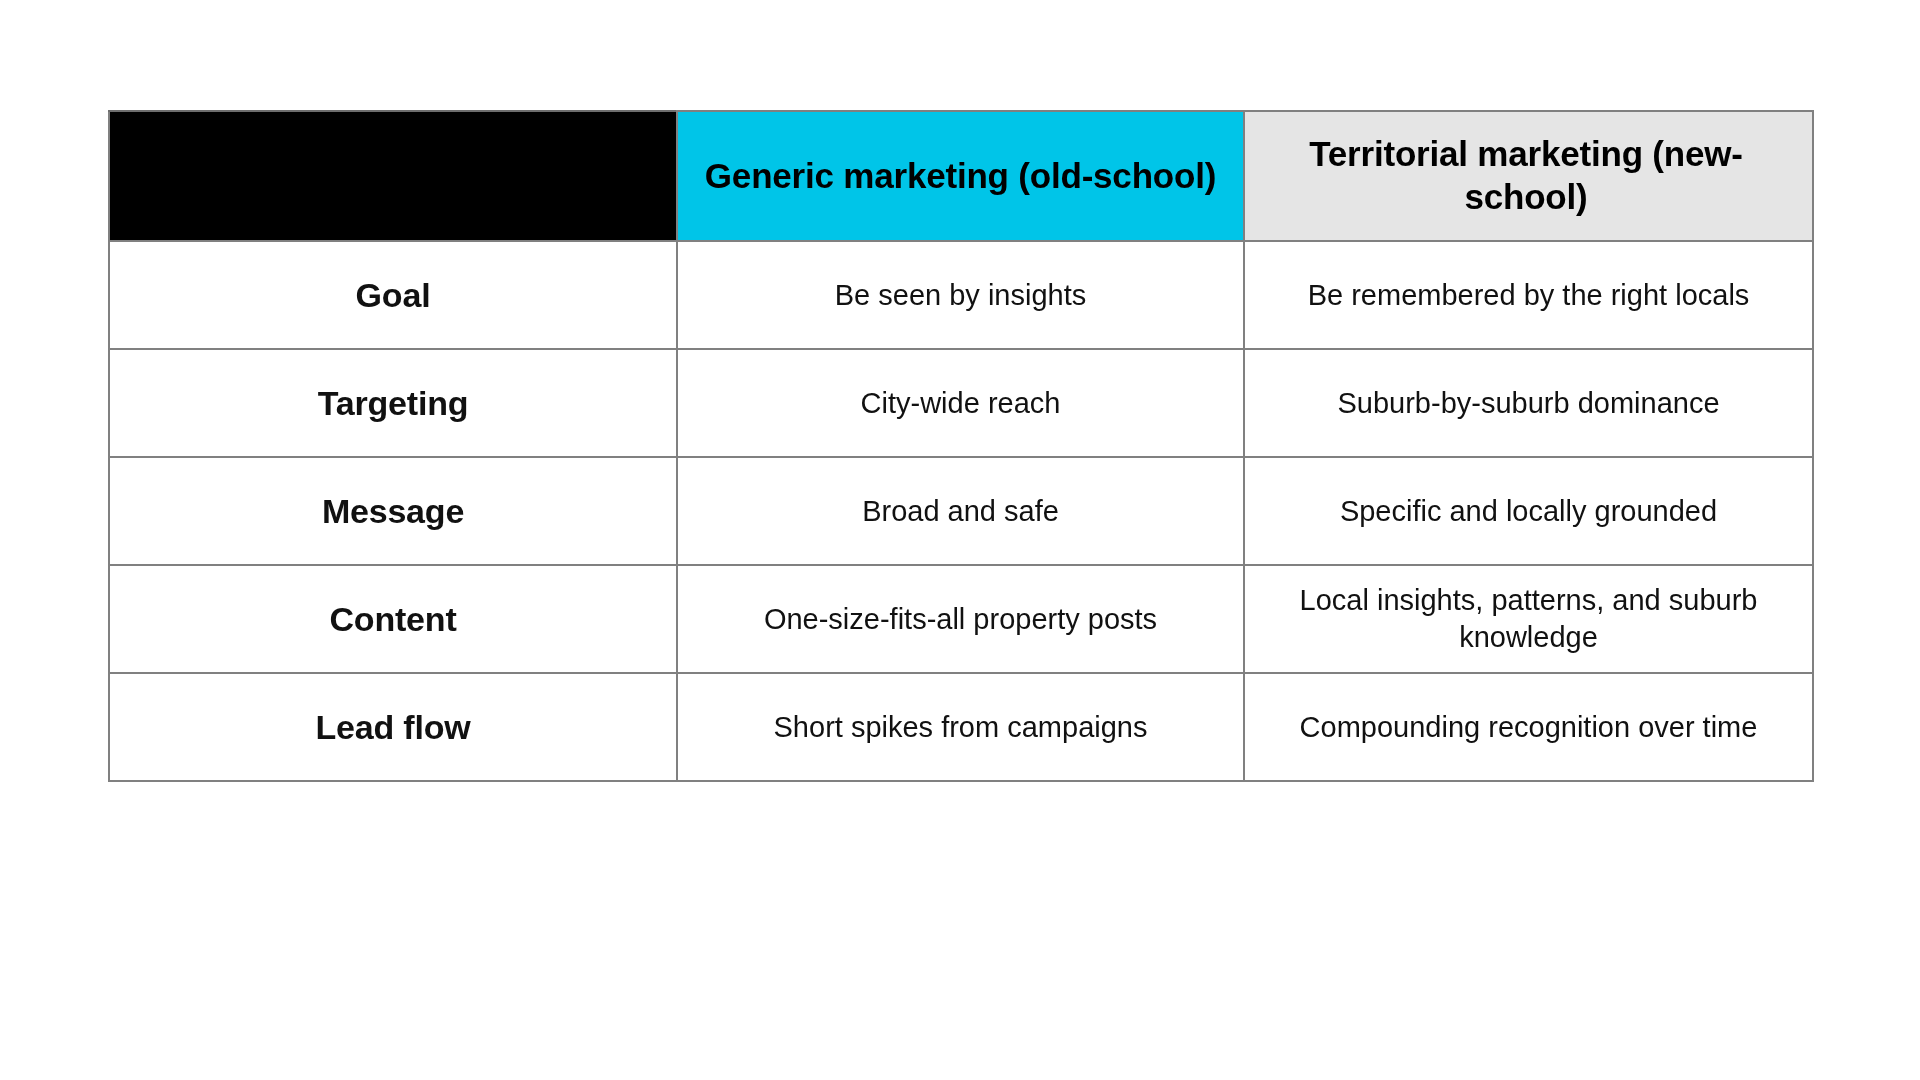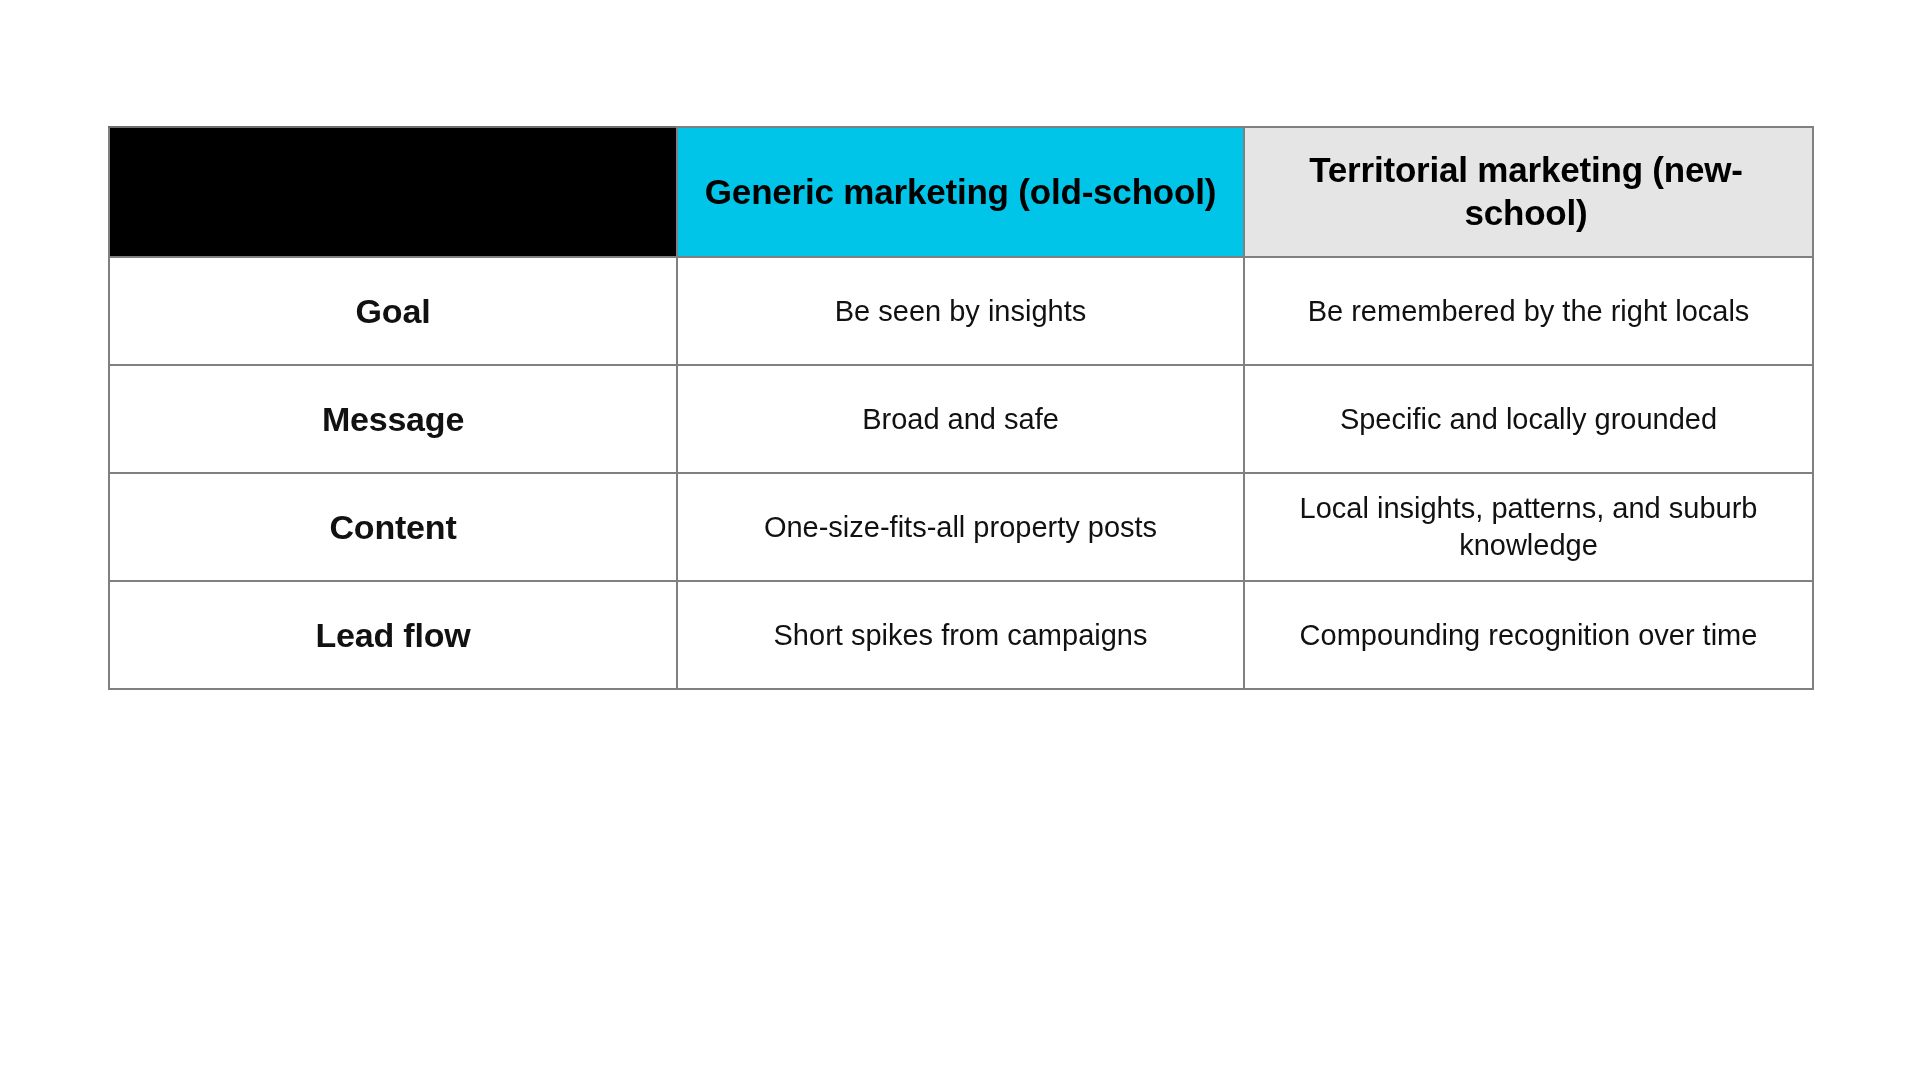--- a/index.html
+++ b/index.html
@@ -18,21 +18,21 @@
   .page {
     position: relative;
     width: 1920px;
     height: 1080px;
     background: #ffffff;
   }
 
   .table-wrap {
     position: absolute;
     left: 108px;
-    top: 126px;
+    top: 110px;
     width: 1704px;
   }
 
   table.compare {
     border-collapse: collapse;
     table-layout: fixed;
     width: 1704px;
     background: #ffffff;
   }
 
@@ -107,20 +107,25 @@
           <th class="hdr-col hdr-b">Territorial marketing (new-school)</th>
         </tr>
       </thead>
       <tbody id="tbody">
           <tr>
             <td class="rowlabel">Goal</td>
             <td class="cellval">Be seen by insights</td>
             <td class="cellval">Be remembered by the right locals</td>
           </tr>
           <tr>
+            <td class="rowlabel">Targeting</td>
+            <td class="cellval">City-wide reach</td>
+            <td class="cellval">Suburb-by-suburb dominance</td>
+          </tr>
+          <tr>
             <td class="rowlabel">Message</td>
             <td class="cellval">Broad and safe</td>
             <td class="cellval">Specific and locally grounded</td>
           </tr>
           <tr>
             <td class="rowlabel">Content</td>
             <td class="cellval">One-size-fits-all property posts</td>
             <td class="cellval">Local insights, patterns, and suburb knowledge</td>
           </tr>
           <tr>

